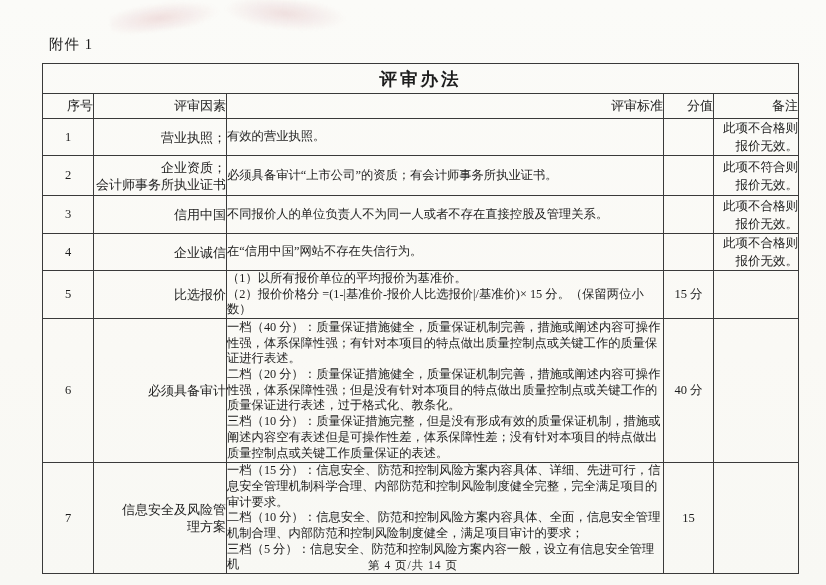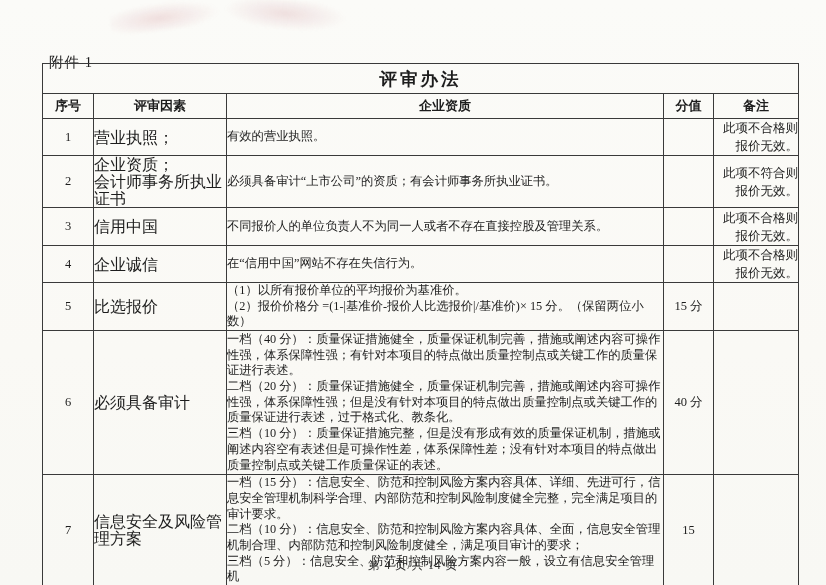--- a/index.html
+++ b/index.html
@@ -20,21 +20,21 @@
     left:110px; top:2px; width:110px; height:28px;
     background:radial-gradient(ellipse at 45% 55%, rgba(196,118,128,0.22), rgba(196,118,128,0) 70%);
     transform:rotate(-7deg);
   }
   .artifact.a2 {
     left:225px; top:0px; width:120px; height:30px;
     background:radial-gradient(ellipse at 50% 45%, rgba(186,108,120,0.20), rgba(186,108,120,0) 72%);
     transform:rotate(5deg);
   }
   .attachment-label {
-    position:absolute; left:49px; top:53px;
+    position:absolute; left:49px; top:35px;
     font-size:14.5px; letter-spacing:1px;
   }
   table.review {
     position:absolute; left:42px; top:63px;
     width:756px;
     border-collapse:collapse;
     table-layout:fixed;
   }
   table.review td, table.review th {
     border:1.4px solid #3a3a3a;
@@ -44,32 +44,32 @@
   .title-cell {
     height:29px;
     text-align:center;
     font-size:17.5px;
     font-weight:bold;
     letter-spacing:3px;
     margin-top:40px;
   }
   .hdr-cell {
     height:24px;
-    text-align:center;
+    text-align:right;
     font-size:13px;
-    font-weight:bold;
+    font-weight:normal;
   }
   .cell-no {
     text-align:center;
     font-size:12.5px;
     vertical-align:middle;
   }
   .cell-factor {
-    text-align:left;
-    font-size:16px;
+    text-align:right;
+    font-size:13px;
     line-height:17px;
     vertical-align:middle;
     white-space:pre-wrap;
     padding:1px 2px;
   }
   .cell-standard {
     font-size:12.3px;
     line-height:15.7px;
     vertical-align:middle;
     white-space:pre-wrap;
@@ -114,21 +114,21 @@
       <col style="width:50px">
       <col style="width:85px">
     </colgroup>
     <tbody>
       <tr>
         <td class="title-cell" colspan="5">评审办法</td>
       </tr>
       <tr>
         <td class="hdr-cell">序号</td>
         <td class="hdr-cell">评审因素</td>
-        <td class="hdr-cell">企业资质</td>
+        <td class="hdr-cell">评审标准</td>
         <td class="hdr-cell">分值</td>
         <td class="hdr-cell">备注</td>
       </tr>
 
       <tr style="height:37px">
         <td class="cell-no">1</td>
         <td class="cell-factor">营业执照；</td>
         <td class="cell-standard">有效的营业执照。</td>
         <td class="cell-score"></td>
         <td class="cell-note">此项不合格则报价无效。</td>

